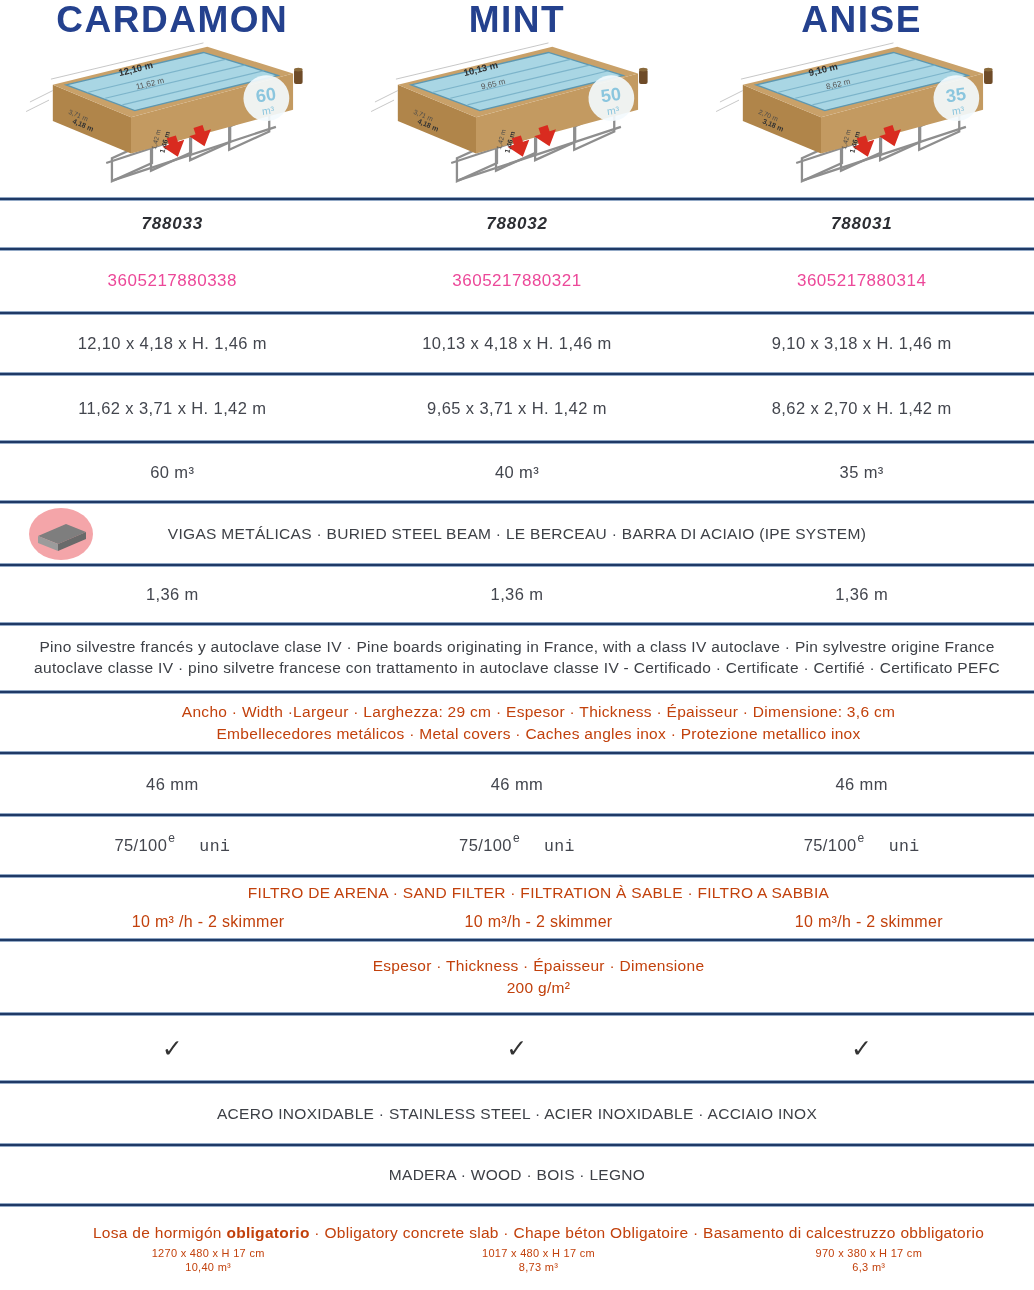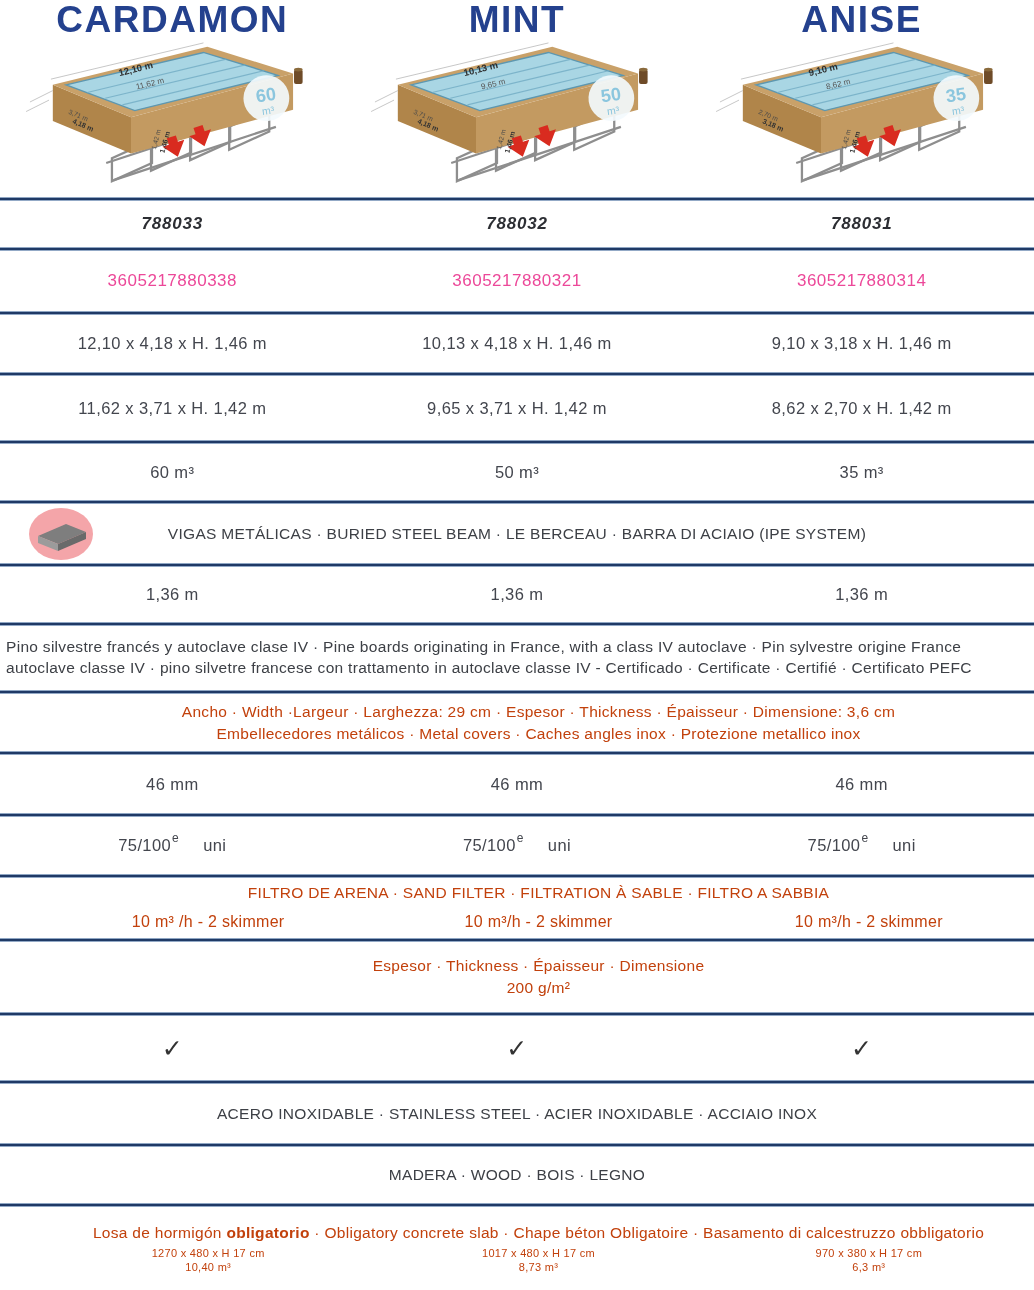--- a/index.html
+++ b/index.html
@@ -16,30 +16,30 @@
   .header{height:197px;flex:0 0 197px;display:grid;grid-template-columns:1fr 1fr 1fr;}
   .hcell{display:flex;flex-direction:column;align-items:center;}
   .product-name{
     font-size:37px;font-weight:700;color:#24418e;
     letter-spacing:1.5px;text-align:center;line-height:1.1;
   }
   .pool{width:300px;height:143px;display:block;}
   
   .row{display:grid;grid-template-columns:1fr 1fr 1fr;align-items:center;justify-items:center;
        font-size:16.5px;letter-spacing:.4px;color:#43464e;}
-  .banner{display:flex;align-items:center;justify-content:center;
+  .banner{display:flex;align-items:center;justify-content:center;text-align:center;
           font-size:15.5px;color:#3d4046;letter-spacing:.3px;}
   .h46{height:46px;flex:0 0 46px}.h55{height:55px;flex:0 0 55px}.h56{height:56px;flex:0 0 56px}
   .h57{height:57px;flex:0 0 57px}.h58{height:58px;flex:0 0 58px}.h59{height:59px;flex:0 0 59px}
   .h60{height:60px;flex:0 0 60px}.h64{height:64px;flex:0 0 64px}.h70{height:70px;flex:0 0 70px}
   .h83{height:83px;flex:0 0 83px}
   .ref{font-weight:700;font-size:17px;color:#2c2e33;letter-spacing:.8px;font-style:italic;}
   .ean{font-size:17px;color:#ec4899;letter-spacing:.5px;}
   .sup-e{font-size:12px;position:relative;top:-9px;margin-left:1px;}
-  .liner-suffix{margin-left:24px;}
+  .liner-suffix{margin-left:24px;font-family:Liberation Mono, monospace;}
   .check{font-size:25px;color:#333;font-weight:400;}
   .beam-row{position:relative;}
   .beam-icon{position:absolute;left:28px;top:50%;transform:translateY(-50%);}
   .wood-cert{max-width:1022px;line-height:1.35;font-size:15.5px;}
   .stack{display:flex;flex-direction:column;align-items:center;justify-content:center;
          text-align:center;font-size:15.5px;color:#c2410c;letter-spacing:.3px;line-height:1.4;padding-left:43px;}
   .filter-values{width:100%;margin-top:7px;display:grid;grid-template-columns:1fr 1fr 1fr;
                  justify-items:center;font-size:16px;}
   .slab-values{width:100%;margin-top:2px;display:grid;grid-template-columns:1fr 1fr 1fr;
                justify-items:center;font-size:11px;line-height:1.3;}
@@ -234,21 +234,21 @@
 
   <div class="row h64">
     <div>11,62 x 3,71 x H. 1,42 m</div>
     <div>9,65 x 3,71 x H. 1,42 m</div>
     <div>8,62 x 2,70 x H. 1,42 m</div>
   </div>
   <div class="rule"></div>
 
   <div class="row h56">
     <div>60 m³</div>
-    <div>50 m³</div>
+    <div>40 m³</div>
     <div>35 m³</div>
   </div>
   <div class="rule"></div>
 
   <div class="banner beam-row h59">
     <svg class="beam-icon" width="66" height="56" viewBox="0 0 66 56">
       <ellipse cx="33" cy="28" rx="32" ry="26" fill="#f4a5a9"></ellipse>
       <polygon points="10,30 38,18 58,26 30,38" fill="#7e7e7e"></polygon>
       <polygon points="10,30 30,38 30,45 10,37" fill="#9b9b9b"></polygon>
       <polygon points="30,38 58,26 58,33 30,45" fill="#6a6a6a"></polygon>

